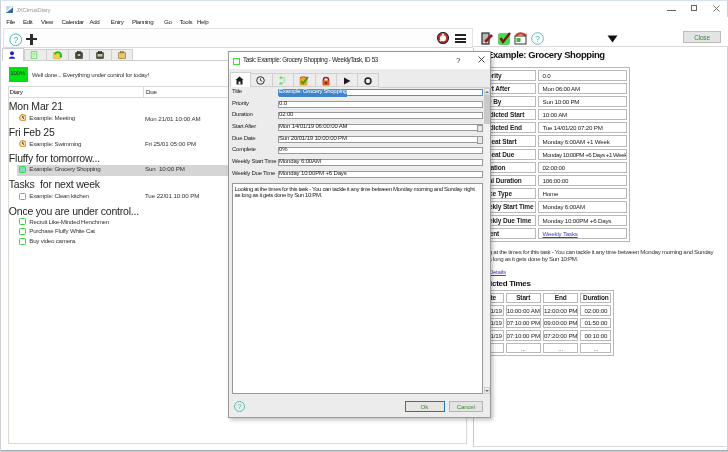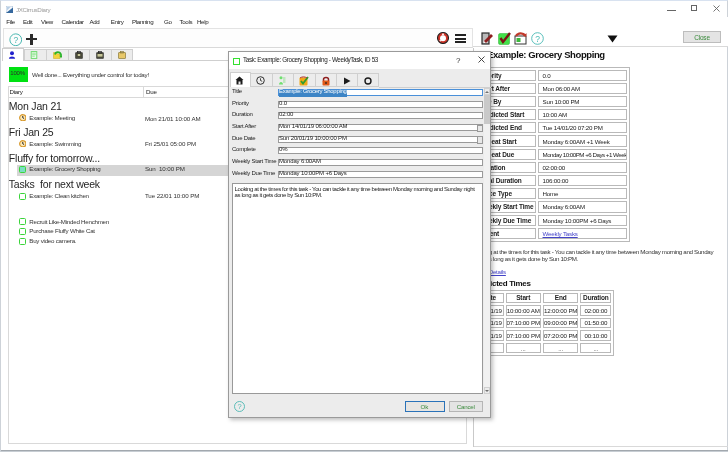--- a/index.html
+++ b/index.html
@@ -140,24 +140,25 @@
 <div class="abs t65" style="left:31px;top:70px;">Well done... Everything under control for today!</div>
 
 <div class="abs" style="left:6.5px;top:85px;width:459px;height:358px;background:#fff;border:1px solid #d9d9d9;"></div>
 <div class="abs" style="left:6.5px;top:85px;width:459px;height:12px;border-bottom:1px solid #d9d9d9;"></div>
 <div class="abs" style="left:141.5px;top:85px;width:1px;height:12px;background:#d9d9d9;"></div>
 <div class="abs t65" style="left:8.5px;top:86.7px;color:#222;">Diary</div>
 <div class="abs t65" style="left:145px;top:86.7px;color:#222;">Due</div>
 
 <div class="abs" style="left:16px;top:163.5px;width:449px;height:11px;background:#d5d5d5;"></div>
 
-<div class="abs hdr" style="left:7.8px;top:98.7px;">Mon Jan 21</div>
-<div class="abs hdr" style="left:7.8px;top:125.2px;">Fri Jan 25</div>
+<div class="abs hdr" style="left:7.8px;top:98.7px;">Mon Mar 21</div>
+<div class="abs hdr" style="left:7.8px;top:125.2px;">Fri Feb 25</div>
 <div class="abs hdr" style="left:7.8px;top:151.2px;">Fluffy for tomorrow...</div>
 <div class="abs hdr" style="left:7.8px;top:177.2px;">Tasks&nbsp; for next week</div>
+<div class="abs hdr" style="left:7.8px;top:203.7px;">Once you are under control...</div>
 
 <svg class="abs" style="left:17.8px;top:112.9px" width="7.5" height="7.5" viewBox="0 0 7.5 7.5">
   <circle cx="3.75" cy="3.75" r="3.1" fill="#fde9b8" stroke="#d89a2e" stroke-width="1.2"></circle>
   <path d="M3.75 1.9 L3.75 3.75 L5.1 4.5" stroke="#111" stroke-width="0.9" fill="none"></path>
 </svg>
 <div class="abs t65" style="left:28.3px;top:113.3px;">Example: Meeting</div>
 <div class="abs t65" style="left:143.9px;top:113.5px;letter-spacing:-0.08px;">Mon 21/01 10:00 AM</div>
 
 <svg class="abs" style="left:17.8px;top:138.5px" width="7.5" height="7.5" viewBox="0 0 7.5 7.5">
   <circle cx="3.75" cy="3.75" r="3.1" fill="#fde9b8" stroke="#d89a2e" stroke-width="1.2"></circle>

